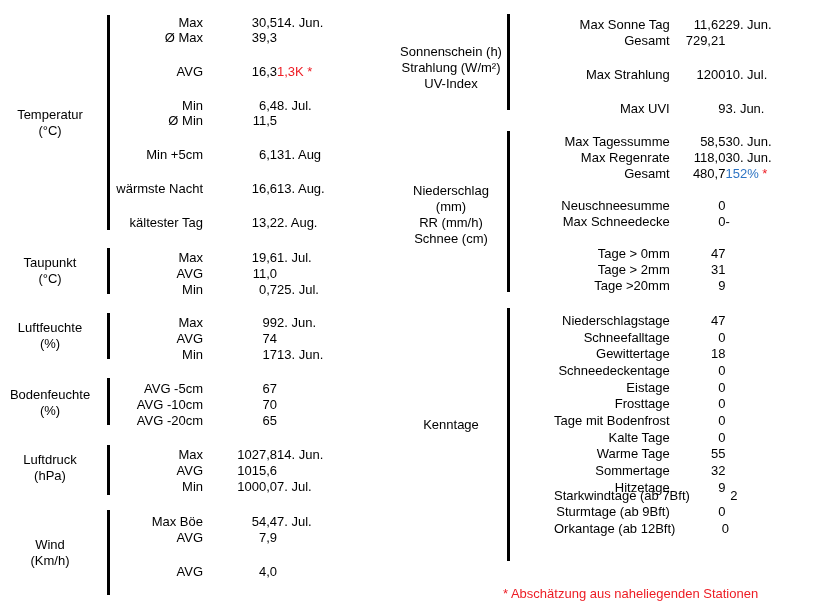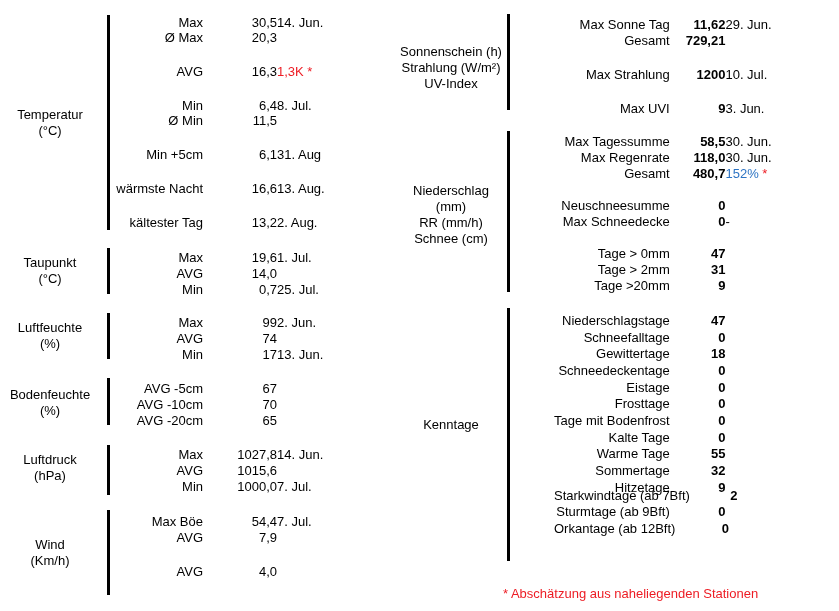--- a/index.html
+++ b/index.html
@@ -26,21 +26,21 @@
   #sec-wind .block + .block{margin-top:18px;}
   #sec-sonne .block + .block{margin-top:18px;}
 
   .c-label{text-align:right;white-space:pre;}
   .c-value{text-align:right;white-space:pre;}
   .c-date{text-align:left;white-space:pre;}
   .left .c-label{width:95px;}
   .left .c-value{width:74px;}
   .left .c-date{width:112px;}
   .right .c-label{width:135px;padding-left:44px;}
-  .right .c-value{width:65px;font-weight:bold;}
+  .right .c-value{width:65px;}
   .right .c-date{width:108px;}
 
   .seg-red{color:var(--red,#ed1c24);}
   .seg-blue{color:var(--blue,#2d74c4);}
 
   .footnote{position:absolute;left:503px;top:586px;color:var(--red,#ed1c24);white-space:pre;}
 </style>
 </head>
 <body>
 
@@ -99,21 +99,21 @@
 
   <div class="rows left" id="sec-temp" style="top:15px">
       <div class="block">
         <div class="row">
           <span class="c-label">Max</span>
           <span class="c-value">30,5</span>
           <span class="c-date">14. Jun.</span>
         </div>
         <div class="row">
           <span class="c-label">Ø Max</span>
-          <span class="c-value">20,3</span>
+          <span class="c-value">39,3</span>
           <span class="c-date"></span>
         </div>
       </div>
       <div class="block">
         <div class="row">
           <span class="c-label">AVG</span>
           <span class="c-value">16,3</span>
           <span class="c-date"><span class="seg-red">1,3K *</span></span>
         </div>
       </div>
@@ -153,21 +153,21 @@
     </div>
   <div class="rows left" id="sec-taupunkt" style="top:249px">
       <div class="block">
         <div class="row">
           <span class="c-label">Max</span>
           <span class="c-value">19,6</span>
           <span class="c-date">1. Jul.</span>
         </div>
         <div class="row">
           <span class="c-label">AVG</span>
-          <span class="c-value">14,0</span>
+          <span class="c-value">11,0</span>
           <span class="c-date"></span>
         </div>
         <div class="row">
           <span class="c-label">Min</span>
           <span class="c-value">0,7</span>
           <span class="c-date">25. Jul.</span>
         </div>
       </div>
     </div>
   <div class="rows left" id="sec-luft" style="top:314px">

